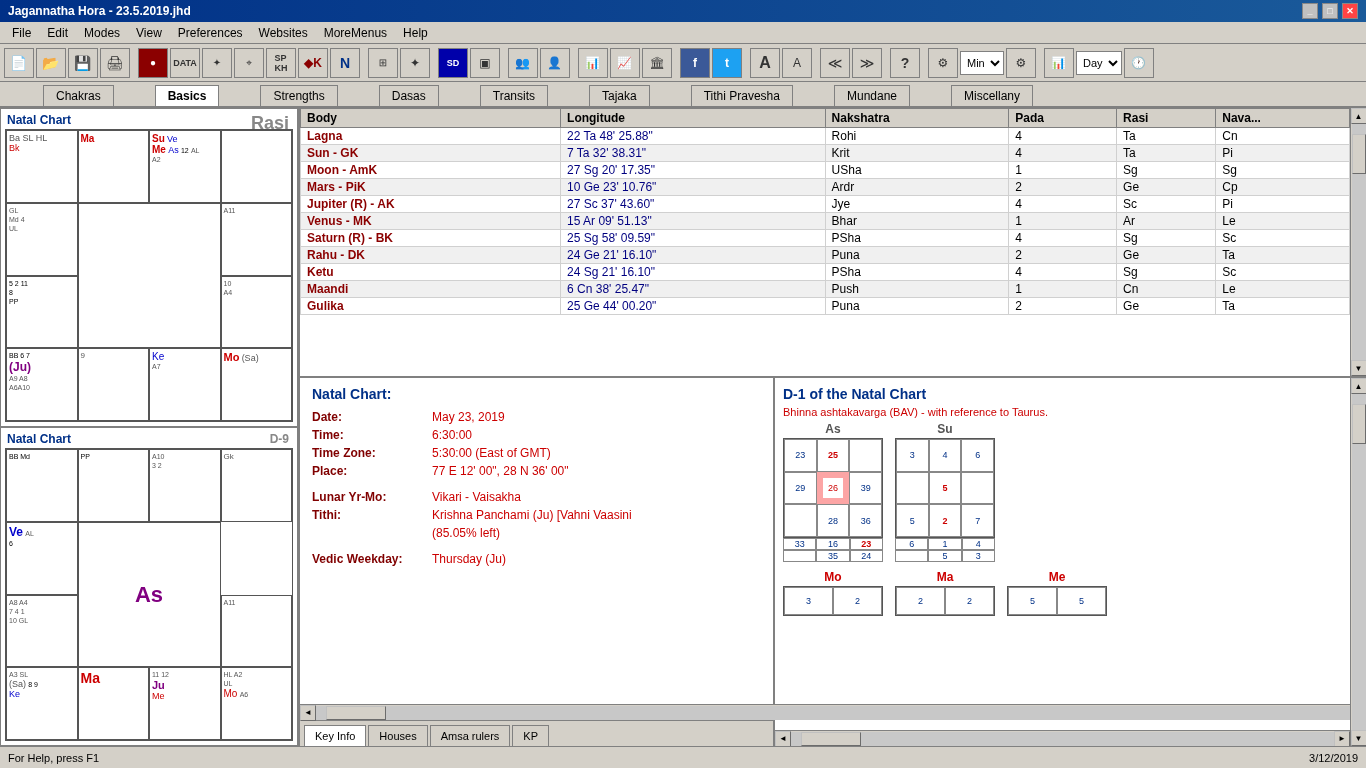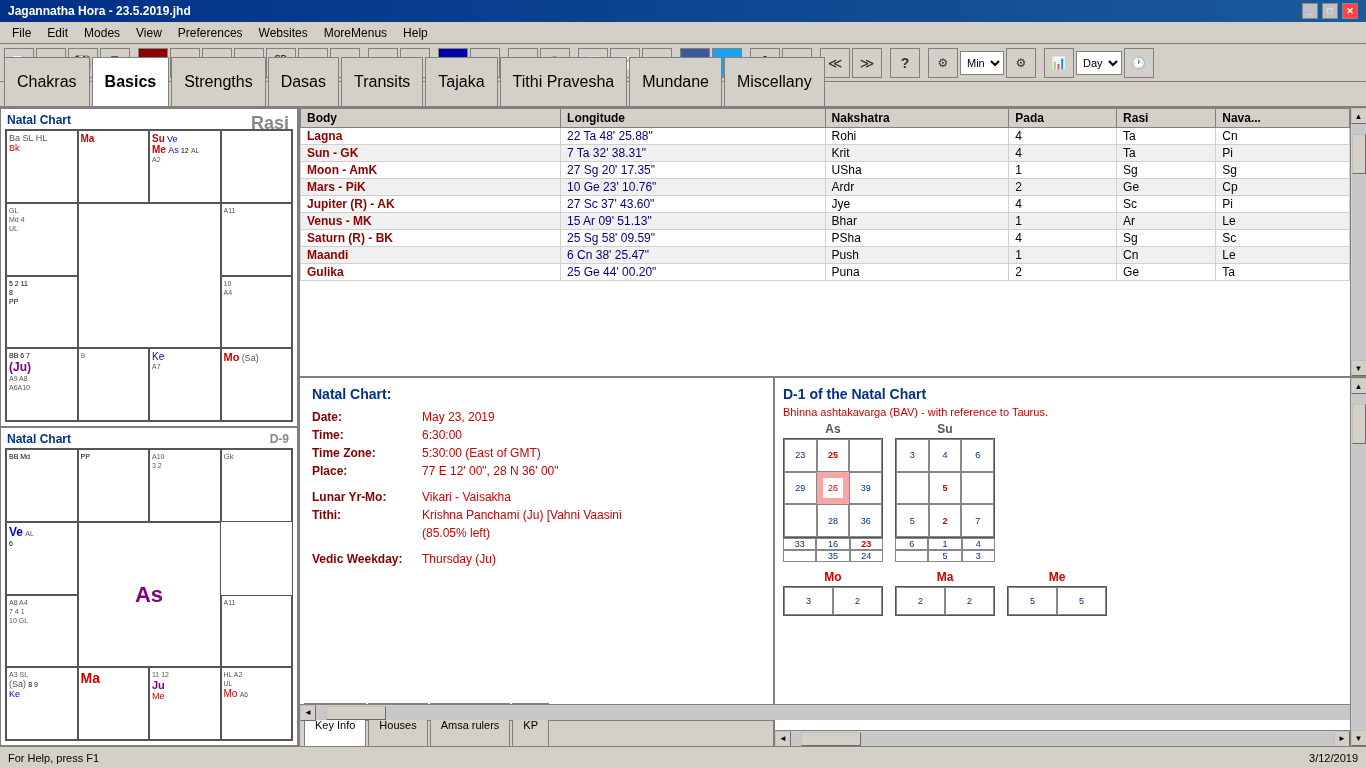--- a/index.html
+++ b/index.html
@@ -53,27 +53,28 @@
     
     #tabbar {
       background: #d4d0c8;
       height: 26px;
       display: flex;
       align-items: flex-end;
       padding: 0 4px;
       border-bottom: 2px solid #808080;
     }
     .tab {
-      padding: 15px 12px;
+      padding: 3px 12px;
       border: 1px solid #808080;
       border-bottom: none;
       background: #d4d0c8;
       cursor: pointer;
-      font-size: 16px;
+      font-size: 12px;
       margin-right: 2px;
+      margin-left: 39px;
     }
     .tab.active { background: white; font-weight: bold; }
 
     
     #main {
       display: flex;
       height: calc(768px - 22px - 22px - 38px - 26px - 22px);
       background: white;
     }
 
@@ -177,33 +178,33 @@
     }
 
     #natal-info-content {
       flex: 1;
       overflow-y: auto;
       padding: 8px 12px;
     }
 
     .info-title { font-size: 14px; font-weight: bold; color: #003087; margin-bottom: 8px; }
     .info-row { display: flex; margin-bottom: 4px; }
-    .info-label { width: 110px; color: #800000; font-weight: bold; }
+    .info-label { width: 120px; color: #800000; font-weight: bold; }
     .info-value { color: #cc0000; }
 
     #natal-tabs {
       height: 26px;
       background: #d4d0c8;
       border-top: 1px solid #808080;
       display: flex;
       align-items: flex-end;
       padding: 0 4px;
     }
     .natal-tab {
-      padding: 15px 10px;
+      padding: 4px 10px;
       border: 1px solid #808080;
       border-bottom: none;
       background: #d4d0c8;
       cursor: pointer;
       font-size: 11px;
       margin-right: 2px;
     }
     .natal-tab.active { background: white; }
 
     
@@ -547,20 +548,36 @@
   </tr>
               <tr>
     <td class="td-body">Saturn (R) - BK</td>
     <td class="td-longitude">25 Sg 58' 09.59"</td>
     <td>PSha</td>
     <td>4</td>
     <td>Sg</td>
     <td>Sc</td>
   </tr>
               <tr>
+    <td class="td-body">Rahu - DK</td>
+    <td class="td-longitude">24 Ge 21' 16.10"</td>
+    <td>Puna</td>
+    <td>2</td>
+    <td>Ge</td>
+    <td>Ta</td>
+  </tr>
+              <tr>
+    <td class="td-body">Ketu</td>
+    <td class="td-longitude">24 Sg 21' 16.10"</td>
+    <td>PSha</td>
+    <td>4</td>
+    <td>Sg</td>
+    <td>Sc</td>
+  </tr>
+              <tr>
     <td class="td-body">Maandi</td>
     <td class="td-longitude">6 Cn 38' 25.47"</td>
     <td>Push</td>
     <td>1</td>
     <td>Cn</td>
     <td>Le</td>
   </tr>
               <tr>
     <td class="td-body">Gulika</td>
     <td class="td-longitude">25 Ge 44' 00.20"</td>

